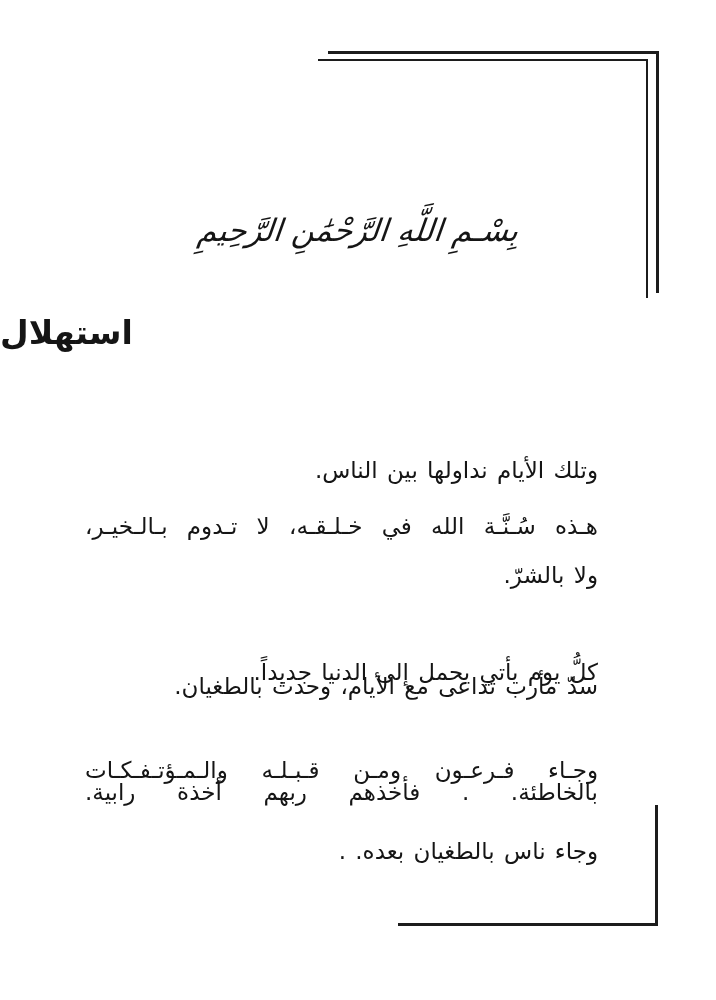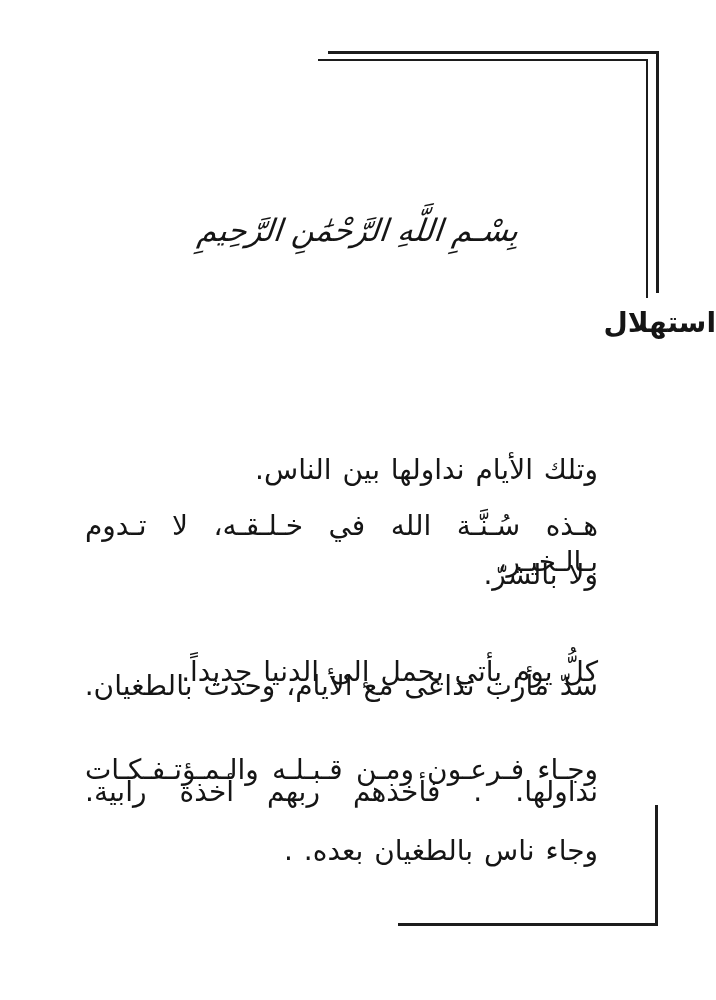--- a/index.html
+++ b/index.html
@@ -40,35 +40,35 @@
     font-style: italic;
     letter-spacing: 1px;
     transform: skewX(-6deg);
     white-space: nowrap;
   }
 
   
   .heading {
     position: absolute;
     left: 0; right: 0;
-    top: 306px;
-    text-align: right;
+    top: 313px;
+    text-align: left;
     direction: rtl;
-    font-size: 28px;
+    font-size: 33px;
     font-weight: bold;
     letter-spacing: 1px;
   }
 
   
   .bline {
     position: absolute;
     left: 85px;
     width: 513px; 
     direction: rtl;
-    font-size: 28px;
+    font-size: 23px;
     line-height: 36px;
     white-space: nowrap;
     word-spacing: 2px;
   }
   .bline.align-right   { text-align: right; }
   .bline.align-justify {
     white-space: normal;
     text-align: justify;
     text-align-last: justify;
   }
@@ -96,16 +96,16 @@
   <div class="basmala">بِسْـمِ اللَّهِ الرَّحْمَٰنِ الرَّحِيمِ</div>
 
   <div class="heading">استهلال</div>
 
   <div class="bline l1 align-right">وتلك الأيام نداولها بين الناس.</div>
   <div class="bline l3 align-right">ولا بالشرّ.</div>
   <div class="bline l2 align-justify">هـذه سُـنَّـة الله في خـلـقـه، لا تـدوم بـالـخيـر،</div>
   <div class="bline l4 align-right">كلُّ يوم يأتي يحمل إلى الدنيا جديداً.</div>
   <div class="bline l5 align-right">سدّ مأرب تداعى مع الأيام، وحدث بالطغيان.</div>
   <div class="bline l6 align-justify">وجـاء فـرعـون ومـن قـبـلـه والـمـؤتـفـكـات</div>
-  <div class="bline l7 align-justify">نداولها. . فأخذهم ربهم أخذة رابية.</div>
+  <div class="bline l7 align-justify">بالخاطئة. . فأخذهم ربهم أخذة رابية.</div>
   <div class="bline l8 align-right">وجاء ناس بالطغيان بعده. .</div>
 
 </div>
 
 </body></html>

